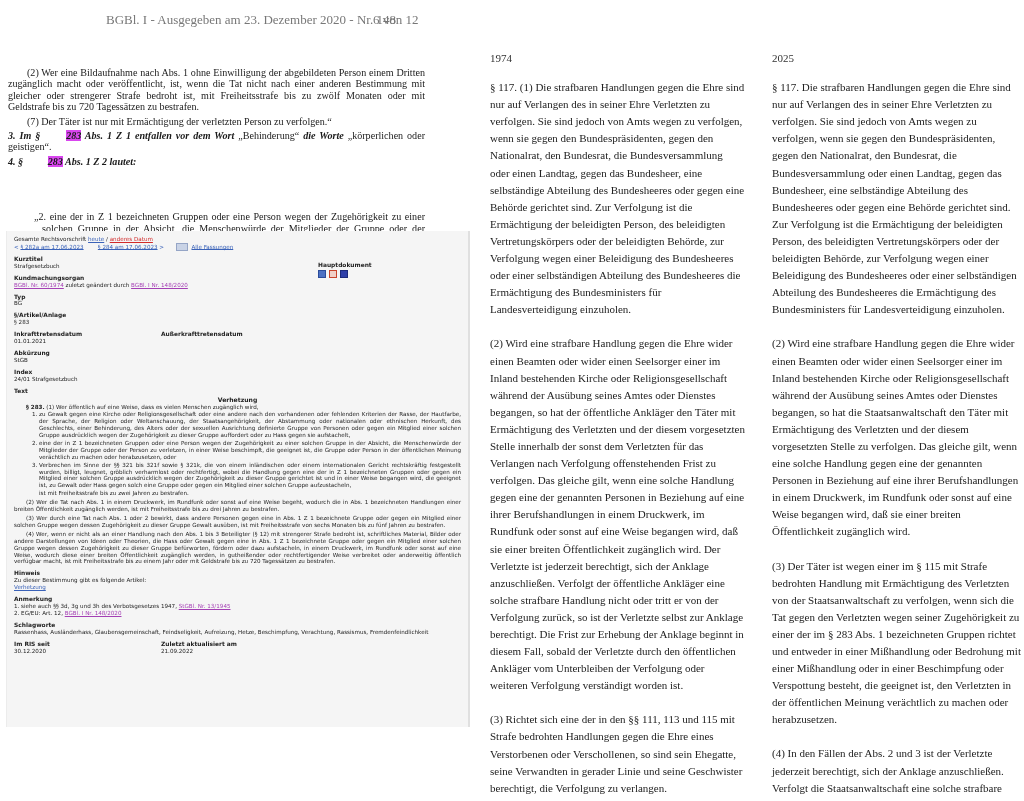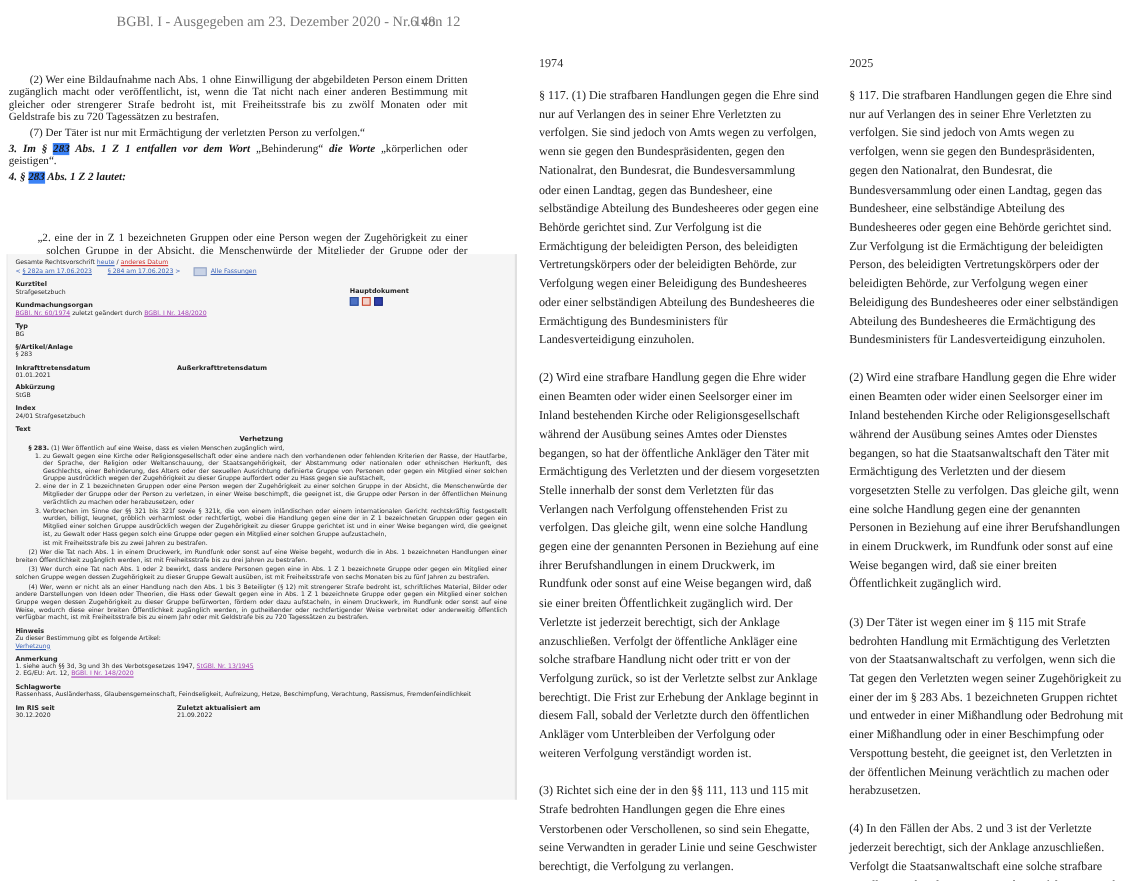--- a/index.html
+++ b/index.html
@@ -8,21 +8,21 @@
   .sans{font-family:"DejaVu Sans","Liberation Sans",sans-serif;}
 
   
   #bgbl{position:absolute;left:8px;top:0;width:417px;height:215px;font-size:10.1px;line-height:11.4px;}
   #bgbl .hdr{position:absolute;top:14px;left:98px;color:#777;font-size:13px;}
   #bgbl .hdr .pg{position:absolute;left:267px;white-space:nowrap;text-align:right;}
   #bgbl .body{position:absolute;top:67px;left:0;width:417px;}
   #bgbl p{margin:0 0 3px 0;text-align:justify;}
   #bgbl .ind{text-indent:19px;}
   #bgbl .it{font-style:italic;font-weight:bold;}
-  #bgbl .hl{background:#3b82f6;}
+  #bgbl .hl{background:#d946ef;margin-left:22px;}
   #bgbl .quote{margin-left:26px;text-indent:-8px;padding-left:8px;margin-top:44px;}
 
   
   #ris{position:absolute;left:6px;top:231px;width:461px;height:496px;background:#f5f5f5;border-right:2px solid #e0e0e0;border-left:1px solid #ececec;overflow:hidden;font-size:5.6px;line-height:6.9px;color:#222;}
   #ris .inner{padding:5px 7px 0 7px;}
   #ris a{color:#3a62b8;text-decoration:underline;}
   #ris a.red{color:#d12a2a;}
   #ris a.violet{color:#a43fb4;}
   #ris .lbl{font-weight:bold;font-size:5.9px;margin-top:5px;}
   #ris .row2{display:flex;}

